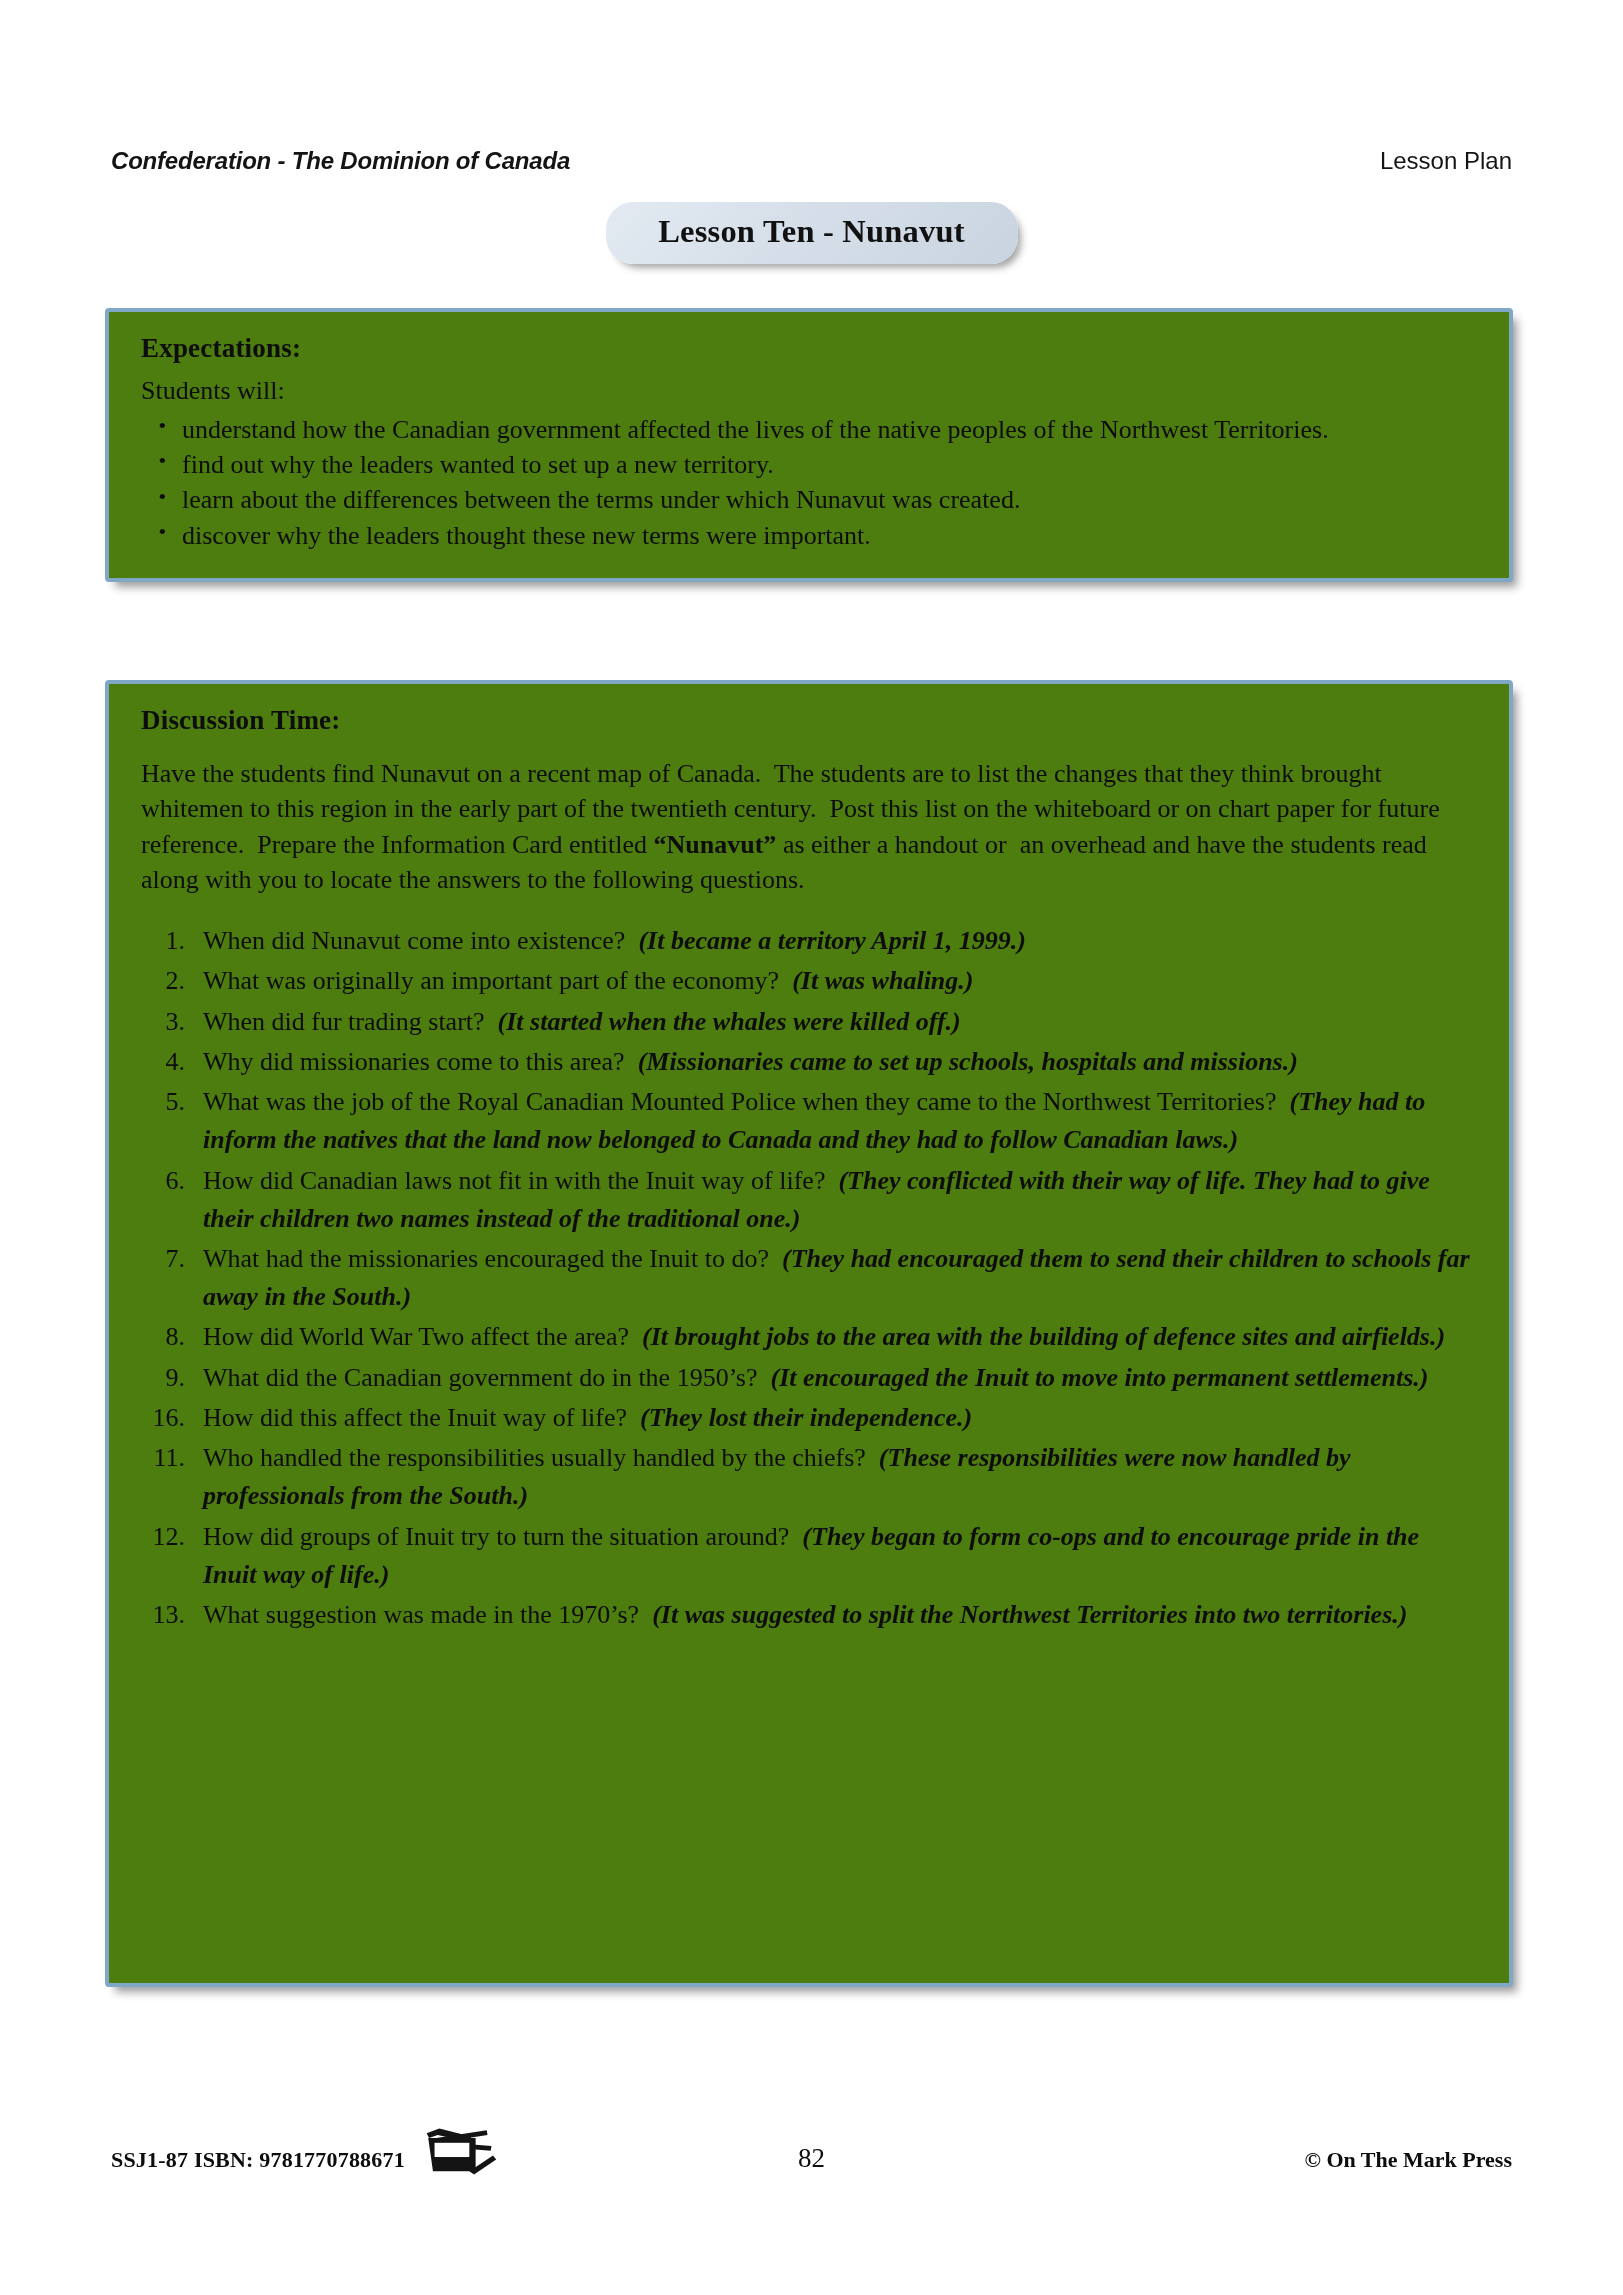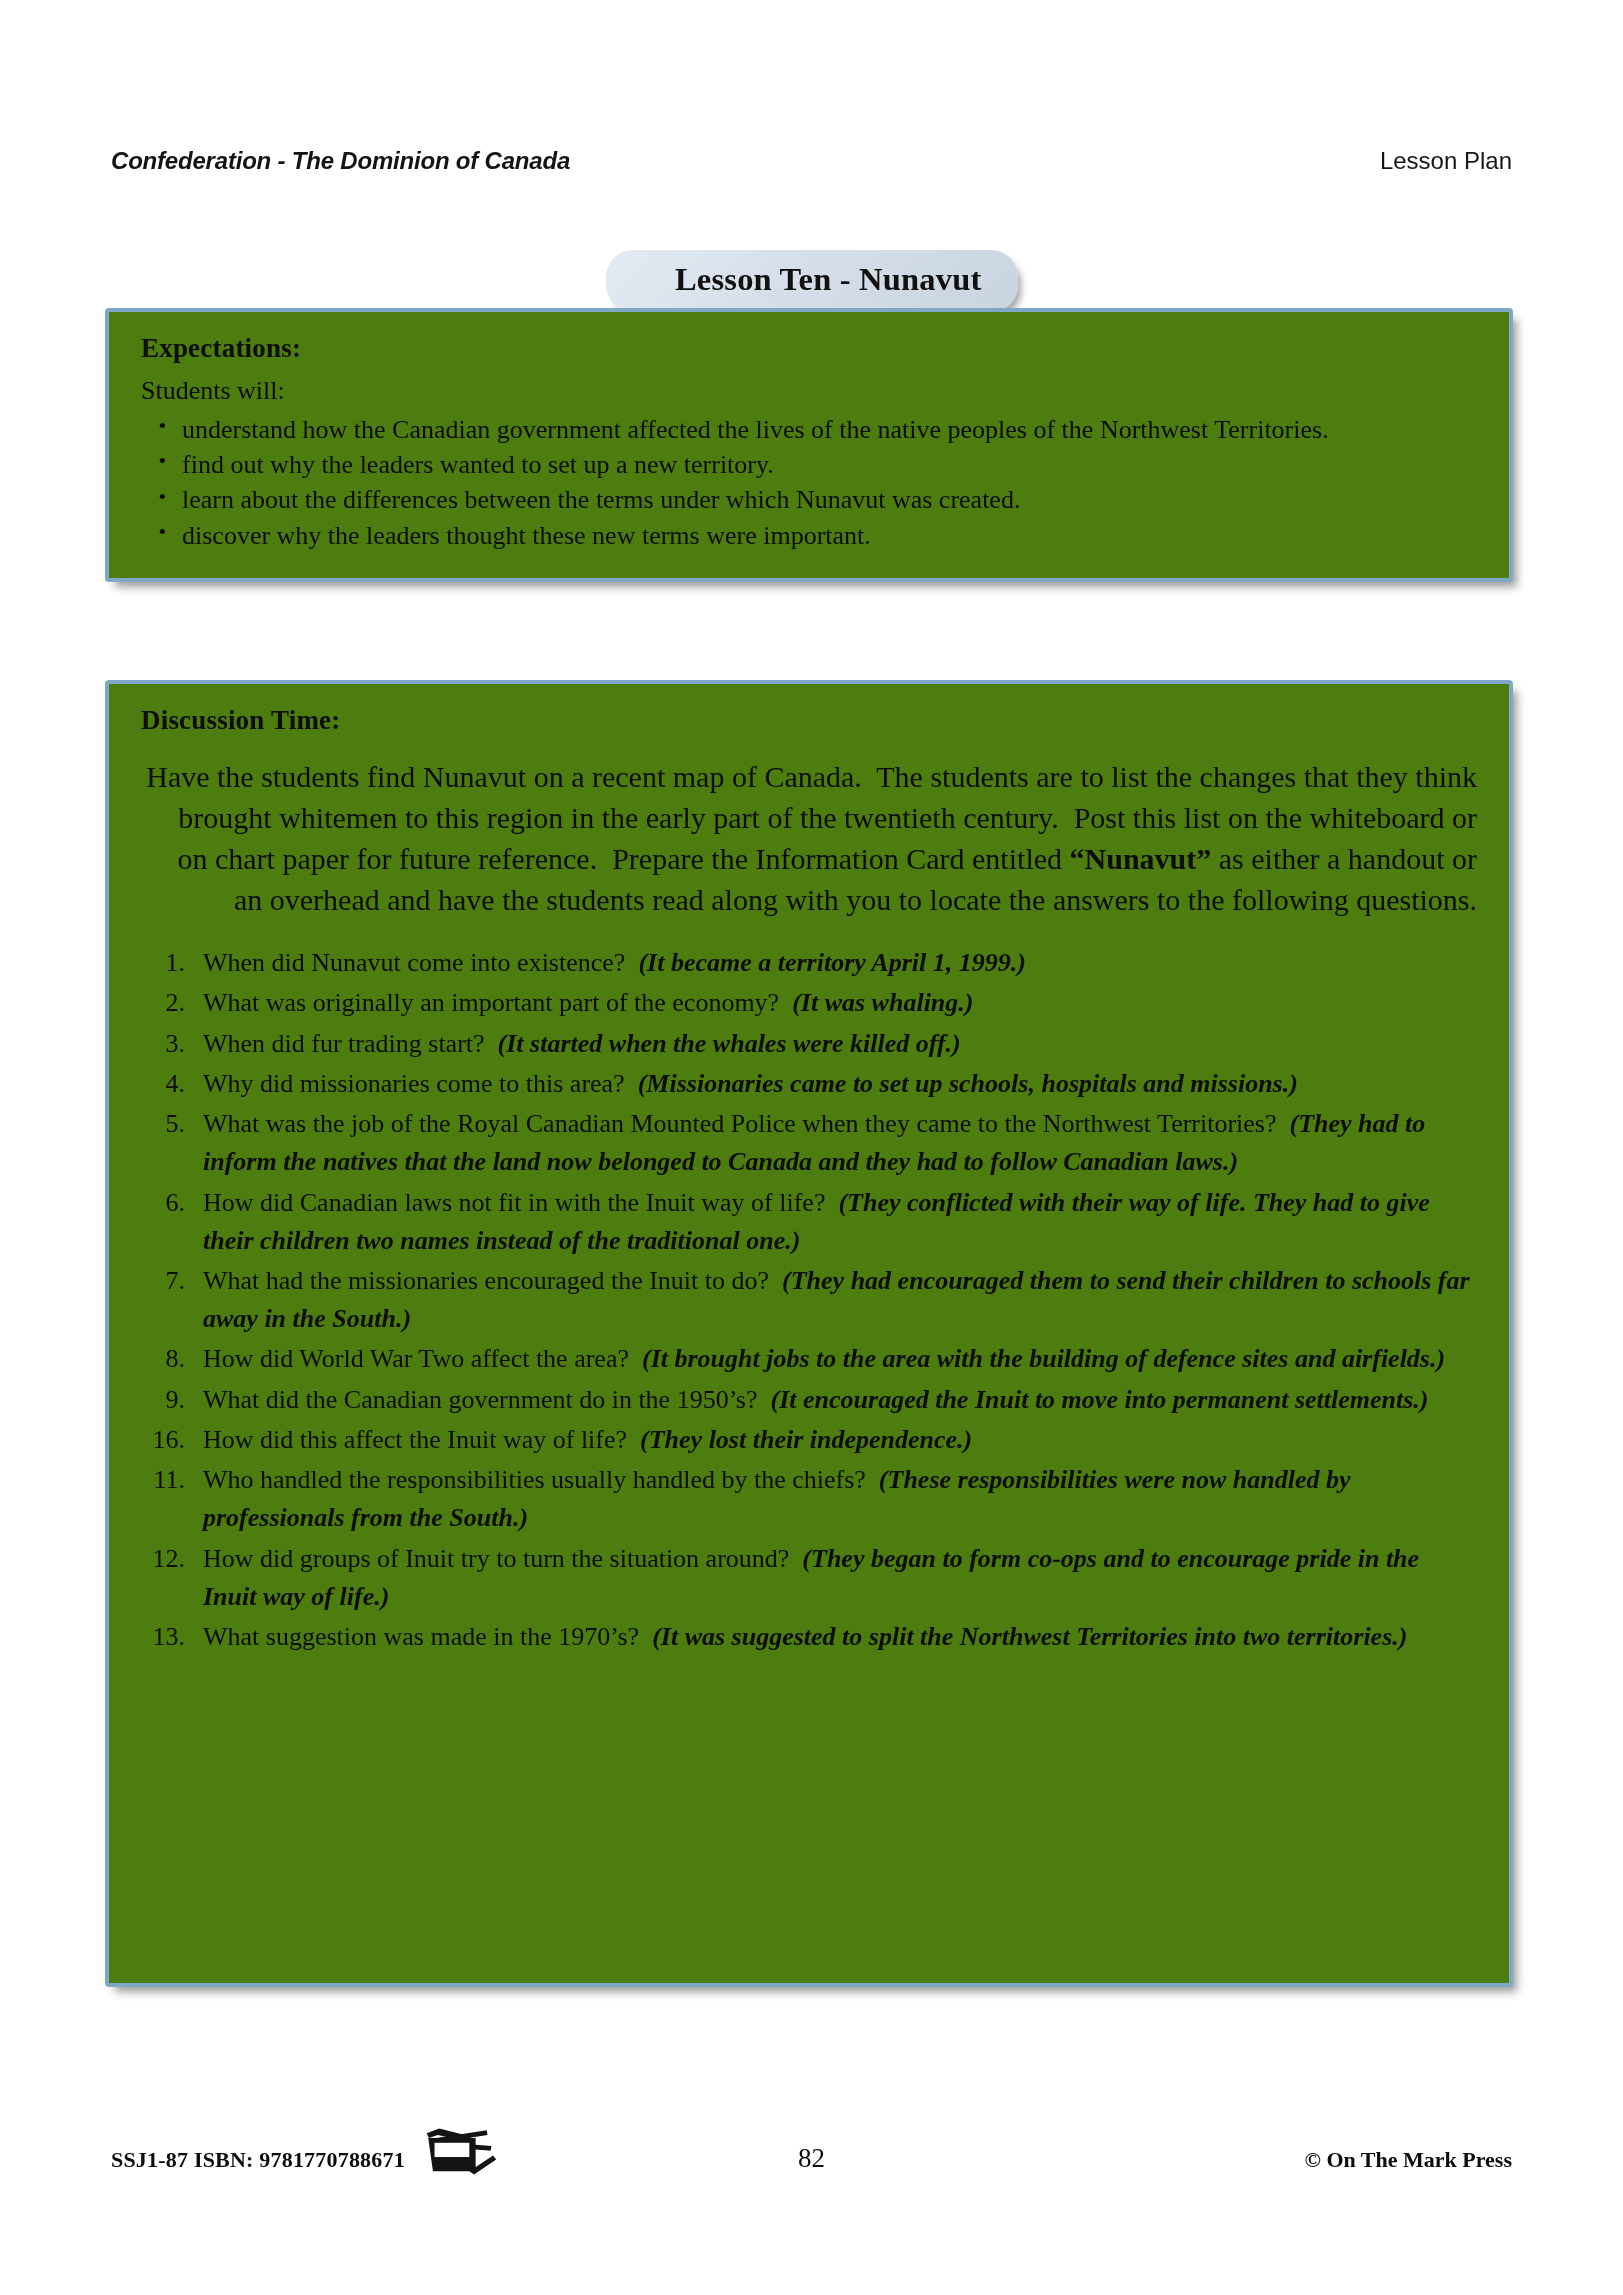--- a/index.html
+++ b/index.html
@@ -56,22 +56,21 @@
     right: 0;
     display: flex;
     justify-content: center;
   }
   .title-pill {
     background: linear-gradient(135deg, #e3eaf2 0%, #d6dfe9 45%, #c9d4e0 100%);
     border-radius: 27px;
     padding: 11px 36px 14.3px 36px;
     box-shadow: 5.5px 6.3px 7.1px -2.4px rgba(60,60,60,0.45);
     min-width: 412px;
-    text-align: right;
-    margin-top: 48px;
+    text-align: center;
   }
   .title-pill .title-text {
     font-family: "Liberation Serif", serif;
     font-weight: bold;
     font-size: 32.5px;
     letter-spacing: 0.2px;
     color: #111111;
     white-space: nowrap;
   }
 
@@ -118,24 +117,24 @@
   ul.bullets > li::before {
     content: "\2022";
     position: absolute;
     left: 17.4px;
     top: -0.8px;
     font-size: 22px;
   }
 
   
   .para {
-    font-size: 30px;
+    font-size: 26px;
     line-height: 1.37;
     margin-bottom: 4.8px;
-    text-align: right;
+    text-align: left;
     white-space: pre-wrap;
     margin-top: 20px;
   }
   .para b { font-weight: bold; }
 
   
   ol.questions {
     list-style: none;
     margin: 24px 0 0 0;
     padding: 0;

